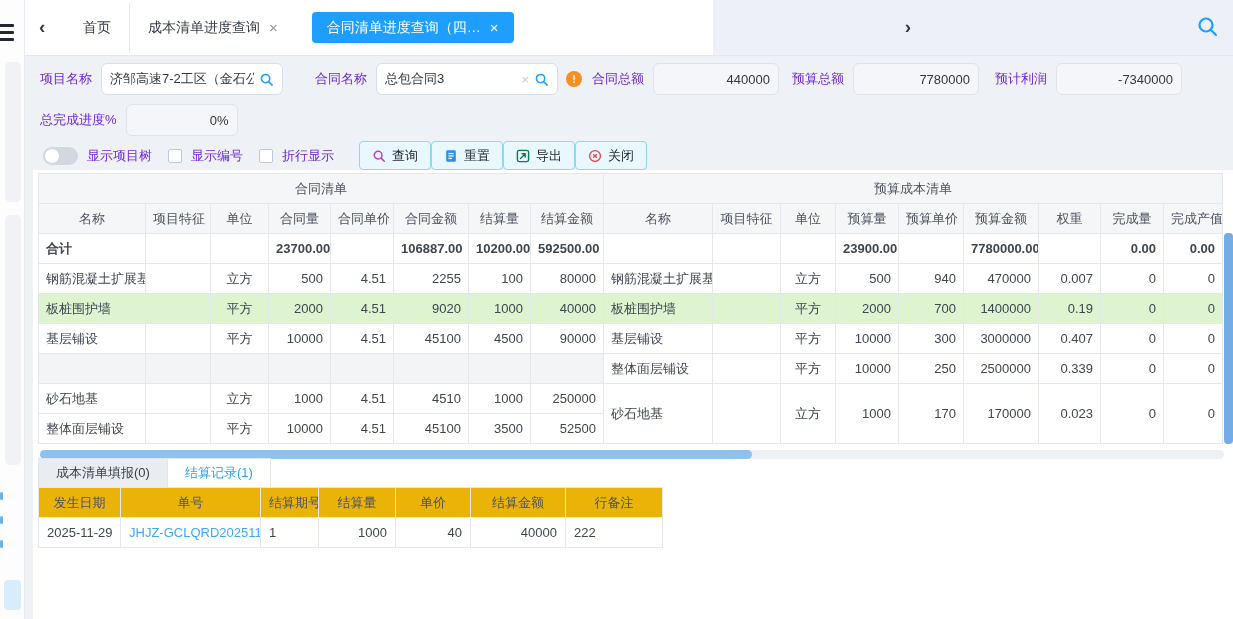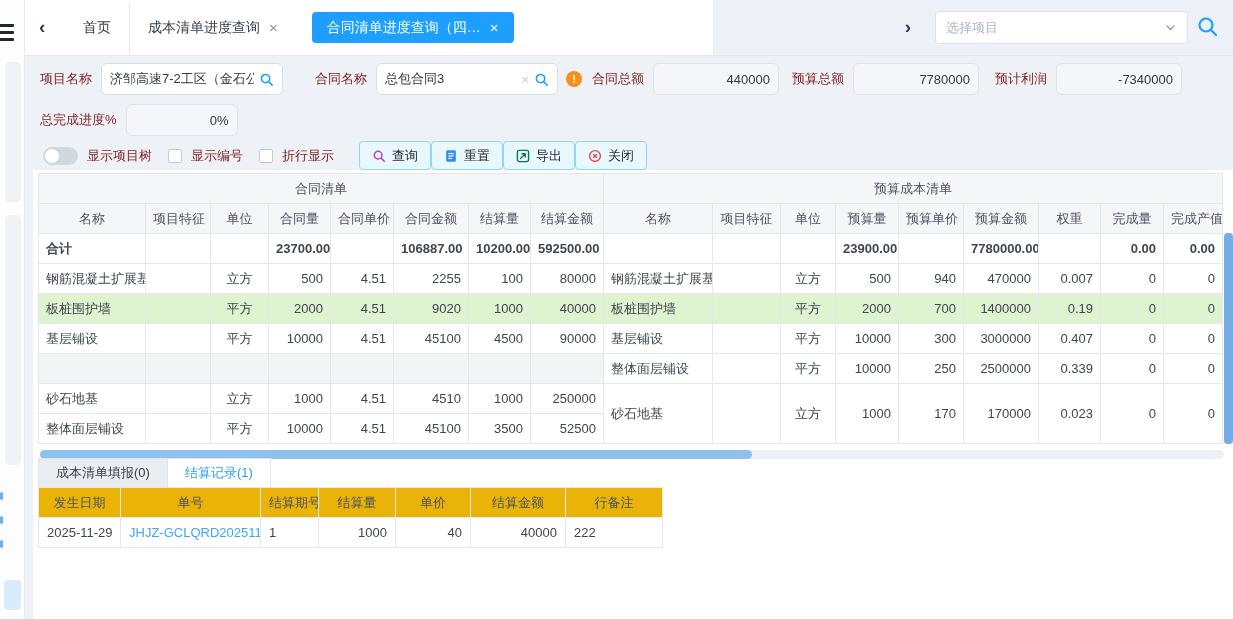--- a/index.html
+++ b/index.html
@@ -29,21 +29,21 @@
   .tab + .tab { border-left:1px solid #e4e7ed; }
   .tab .x { color:#8a94a3; font-size:15px; line-height:1; }
   .tab.active { background:#1e9fff; color:#fff; height:31px; border-radius:4px; margin-left:16px; padding:0 15px; border-left:none; }
   .tab.active .x { color:#fff; }
   .select { position:absolute; right:45px; top:11px; width:253px; height:33px; background:#fff; border:1px solid #dde2ea; border-radius:4px; display:flex; align-items:center; padding:0 10px; z-index:3; cursor:pointer; }
   .select .ph { flex:1; color:#aeb6c2; font-size:13px; }
   .big-search { position:absolute; right:13px; top:15px; color:#1e9fff; z-index:3; cursor:pointer; }
   
   .filters { position:absolute; top:56px; left:0; width:100%; height:114px; background:#eef2f7; z-index:1; }
   .frow { position:absolute; display:flex; align-items:center; }
-  .flabel { color:#7f1d1d; margin-right:9px; white-space:nowrap; }
+  .flabel { color:#6d28d9; margin-right:9px; white-space:nowrap; }
   .fgroup { display:flex; align-items:center; }
   .input { height:32px; background:#fff; border:1px solid #d8dee8; border-radius:6px; display:flex; align-items:center; padding:0 8px; gap:5px; }
   .input input { border:none; outline:none; flex:1; min-width:0; font:inherit; color:#32373f; background:transparent; padding:0; }
   .input.gray { background:#f4f6f9; border-color:#e0e4ea; }
   .input.gray input { text-align:right; }
   .input .clear-x { color:#c3c9d2; font-size:13px; line-height:1; cursor:pointer; }
   .input .mag { color:#1e9fff; display:flex; cursor:pointer; }
   .info-badge { width:16px; height:16px; border-radius:50%; background:#f78f1e; color:#fff; font-weight:bold; font-size:11px; display:flex; align-items:center; justify-content:center; margin:0 10px 0 8px; }
   .toggle { width:35px; height:18px; border-radius:9px; background:#d2d8e0; position:relative; cursor:pointer; flex:none; }
   .toggle i { position:absolute; left:2px; top:2px; width:14px; height:14px; background:#fff; border-radius:50%; }
@@ -111,28 +111,20 @@
         <div class="tab">
           <span>成本清单进度查询</span>
           <span class="x">×</span>
         </div>
         <div class="tab active">
           <span>合同清单进度查询（四…</span>
           <span class="x">×</span>
         </div>
       </nav>
     <span class="nav-chev fwd">›</span>
-    <div class="select">
-      <span class="ph">选择项目</span>
-      <span style="display:flex;">
-        <svg width="13" height="13" viewBox="0 0 16 16">
-            <path d="M3.5 6 l4.5 4.5 4.5-4.5" stroke="#7c98c8" stroke-width="1.6" fill="none" stroke-linecap="round"></path>
-          </svg>
-      </span>
-    </div>
     <span class="big-search">
       <svg width="24" height="24" viewBox="0 0 24 24">
           <circle cx="10" cy="10" r="6.5" fill="none" stroke="currentColor" stroke-width="2.2"></circle>
           <line x1="15.2" y1="15.2" x2="20" y2="20" stroke="currentColor" stroke-width="2.2" stroke-linecap="round"></line>
         </svg>
     </span>
   </header>
 
   <section class="filters">
     <div class="frow" style="top:7px; left:15px;">

